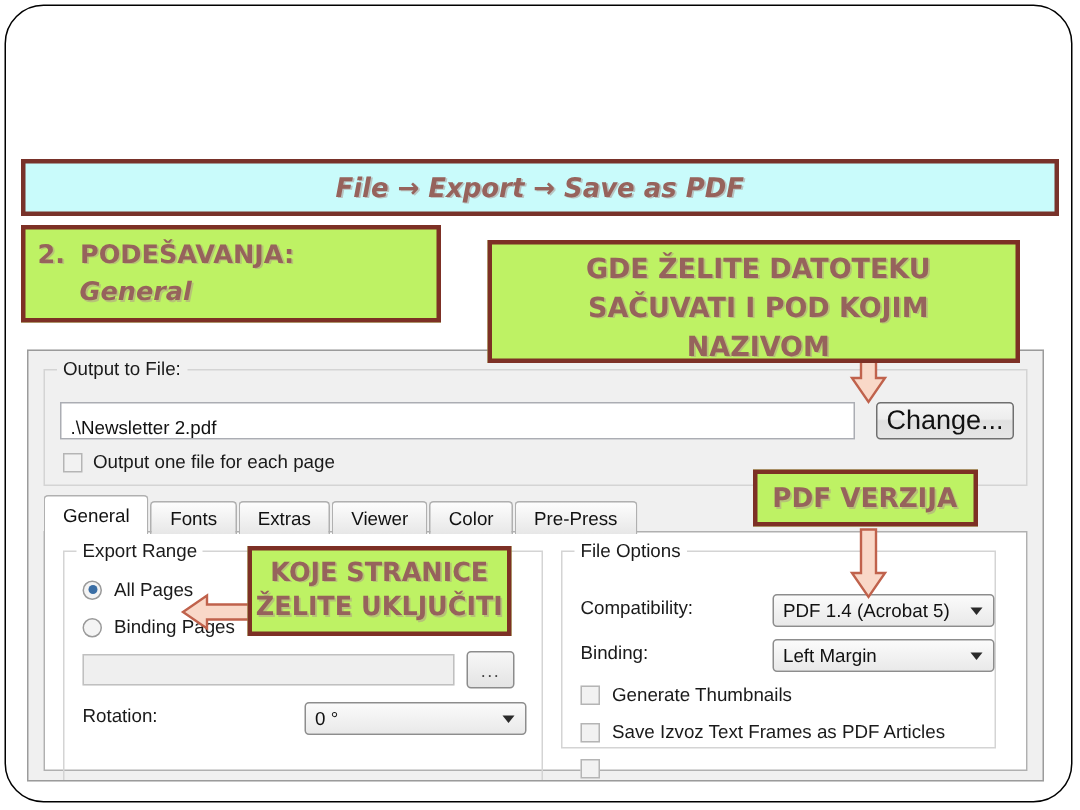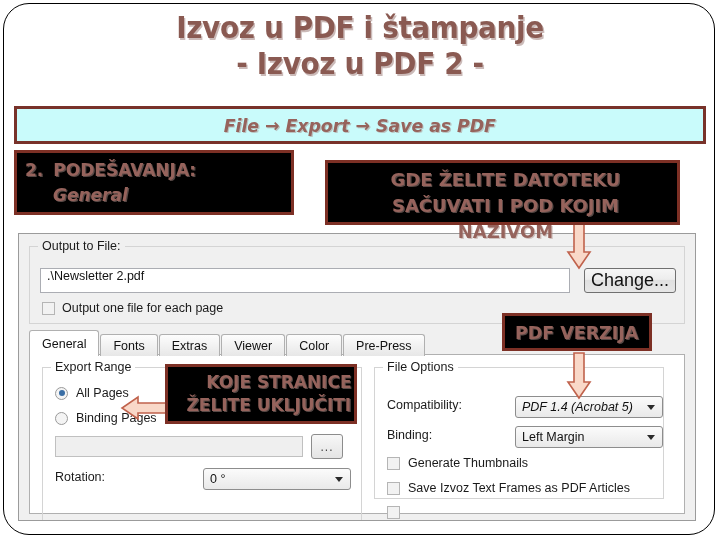--- a/index.html
+++ b/index.html
@@ -74,21 +74,21 @@
     font-size: 18px;
     color: #96635c;
     text-shadow: 1.2px 1.2px 0 rgba(170,140,135,0.5);
     white-space: nowrap;
     transform: scaleX(0.96);
   }
 
   
   .callout {
     position: absolute;
-    background: #000000;
+    background: #bef264;
     border: 3.5px solid #7d3025;
     box-sizing: border-box;
     z-index: 35;
     color: #96635c;
     font-family: "DejaVu Sans", sans-serif;
     font-weight: bold;
     text-shadow: 1.2px 1.2px 0 rgba(175,145,140,0.5);
   }
 
   #callout-settings {
@@ -108,21 +108,21 @@
     font-size: 17px;
     font-style: italic;
     line-height: 25px;
     margin-left: 28px;
   }
 
   #callout-where {
     left: 325px;
     top: 160px;
     width: 355px;
-    height: 65px;
+    height: 82px;
     overflow: visible;
     text-align: center;
   }
   #callout-where .wtxt {
     position: absolute;
     left: 0;
     top: 4px;
     width: 355px;
     font-size: 18.5px;
     line-height: 26px;
@@ -140,25 +140,25 @@
   }
   #callout-pdfver .ptxt {
     font-size: 18px;
     white-space: nowrap;
     transform: scaleX(0.97);
   }
 
   #callout-pages {
     left: 165px;
     top: 364px;
-    width: 192px;
+    width: 176px;
     height: 60px;
     display: flex;
     flex-direction: column;
-    align-items: flex-end;
+    align-items: center;
     justify-content: center;
   }
   #callout-pages .gtxt {
     font-size: 17.5px;
     line-height: 23px;
     white-space: nowrap;
     transform: scaleX(0.97);
   }
 
   
@@ -209,21 +209,21 @@
   #file-input {
     position: absolute;
     left: 10px;
     top: 21px;
     width: 530px;
     height: 25px;
     background: #ffffff;
     border: 1px solid #abadb3;
     box-sizing: border-box;
     display: flex;
-    align-items: flex-start;
+    align-items: flex-end;
     padding-left: 6px;
     font-size: 12.5px;
     color: #111;
     white-space: nowrap;
     overflow: hidden;
   }
   #change-btn {
     position: absolute;
     left: 554px;
     top: 21px;
@@ -391,36 +391,32 @@
     position: absolute;
     right: 7px;
     top: 50%;
     margin-top: -2px;
     width: 0; height: 0;
     border-left: 4.5px solid transparent;
     border-right: 4.5px solid transparent;
     border-top: 5px solid #2a2a2a;
   }
   #rotation-combo { left: 160px; top: 100px; width: 148px; }
-  #compat-combo  { left: 140px; top: 28px;  width: 148px; font-style: italic; }
+  #compat-combo  { left: 140px; top: 28px;  width: 148px; }
   #binding-combo { left: 140px; top: 58px;  width: 148px; }
 
   .lbl { font-size: 12.5px; color: #1a1a1a; }
 </style>
 </head>
 <body>
 
 <div id="slide">
 
   <div id="slide-frame"></div>
 
-  <div class="title-block">
-    <div class="title-line">Izvoz u PDF i štampanje</div>
-    <div class="title-line">- Izvoz u PDF 2 -</div>
-  </div>
 
   <div id="cyan-banner">
     <span class="btxt">File → Export → Save as PDF</span>
   </div>
 
   <div class="callout" id="callout-settings">
     <div class="l1">
       <span class="num">2.</span><span>PODEŠAVANJA:</span>
     </div>
     <div class="l2">General</div>

